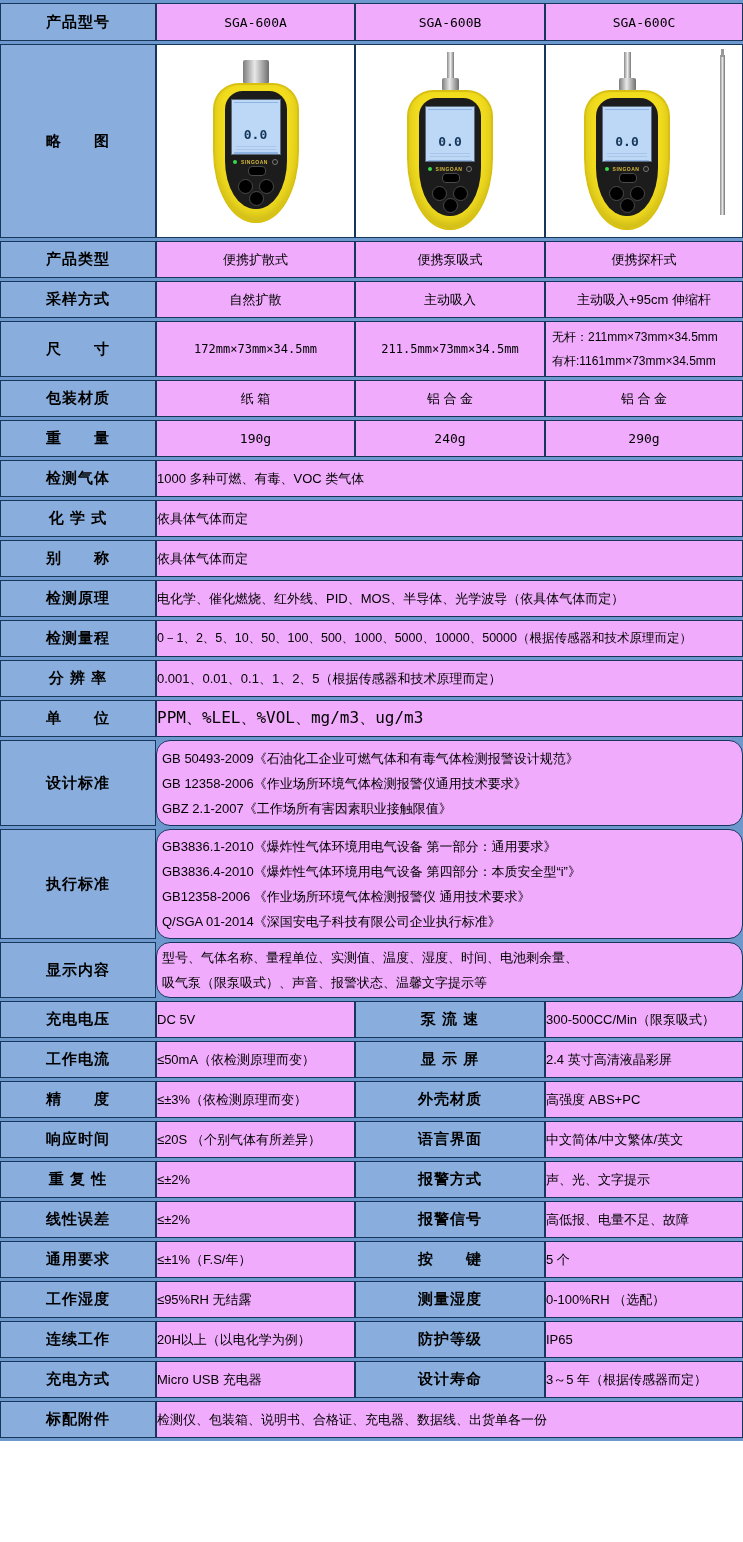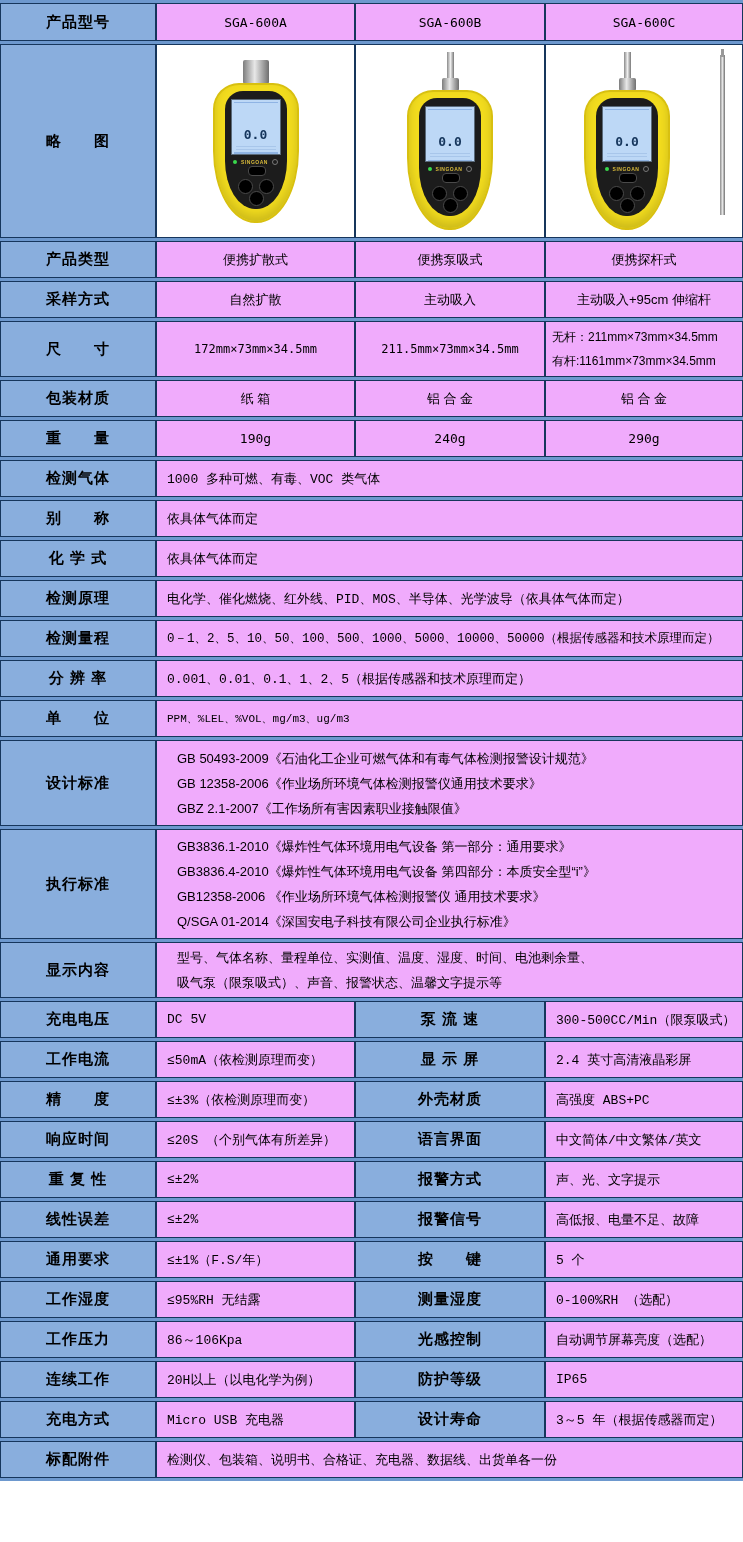--- a/index.html
+++ b/index.html
@@ -1,31 +1,31 @@
 <!DOCTYPE html>
 <html lang="zh"><head>
 <meta charset="utf-8">
 <style>
   html,body{margin:0;padding:0;background:#fff;}
   body{width:743px;font-family:"Liberation Sans","DejaVu Sans",sans-serif;color:#000;}
   table.spec{width:743px;border-collapse:separate;border-spacing:0 3px;background:#6D98CE;table-layout:fixed;}
   td{border:1px solid #16365C;overflow:hidden;}
   td.lbl{background:#89AEDD;font-weight:bold;font-size:15px;text-align:center;letter-spacing:1px;}
   td.val{background:#f0abfc;font-size:13px;text-align:center;}
-  td.val.left{text-align:left;padding-left:10px;font-family:Liberation Mono, monospace;}
+  td.val.left{text-align:left;padding-left:0;}
   td.img-cell{background:#ffffff;}
   .mono{font-family:"DejaVu Sans Mono","Liberation Mono",monospace;}
   tr.std td{height:33px;}
   tr.hdr td{height:34px;}
   tr.photos td{height:190px;}
   tr.size-row td{height:52px;}
   tr.h3l td{height:80px;}
   tr.h4l td{height:104px;}
   tr.h2l td{height:48px;}
-  .lines{padding:2px 20px;}
+  .lines{padding:2px 5px;border-radius:14px;}
   .lines div{line-height:25px;font-size:13px;text-align:left;white-space:nowrap;}
   .two-line div{line-height:24px;font-size:12px;text-align:left;white-space:nowrap;}
 
   
   .cell-shot{position:relative;height:188px;display:flex;align-items:center;justify-content:center;}
   .device{position:relative;display:flex;flex-direction:column;align-items:center;}
   .cap-a{width:26px;height:24px;background:linear-gradient(90deg,#7d7d7d,#e8e8e8 45%,#6f6f6f);border-radius:2px;}
   .tube{width:7px;height:26px;background:linear-gradient(90deg,#8a8a8a,#eee 50%,#777);}
   .collar{width:17px;height:13px;background:linear-gradient(90deg,#7d7d7d,#e8e8e8 45%,#6f6f6f);border-radius:2px;}
   .body{width:82px;height:136px;background:#F2DC1E;border:2px solid #d8c010;border-radius:26px 26px 42px 42px/26px 26px 72px 72px;margin-top:-1px;display:flex;justify-content:center;box-shadow:inset 0 -6px 10px rgba(0,0,0,.15);}
@@ -195,42 +195,42 @@
     <td class="val mono">190g</td>
     <td class="val mono">240g</td>
     <td class="val mono">290g</td>
   </tr>
 
   <tr class="std">
     <td class="lbl">检测气体</td>
     <td class="val left" colspan="3">1000 多种可燃、有毒、VOC 类气体</td>
   </tr>
   <tr class="std">
+    <td class="lbl">化 学 式</td>
+    <td class="val left" colspan="3">依具体气体而定</td>
+  </tr>
+  <tr class="std">
     <td class="lbl">别　　称</td>
     <td class="val left" colspan="3">依具体气体而定</td>
   </tr>
   <tr class="std">
-    <td class="lbl">化 学 式</td>
-    <td class="val left" colspan="3">依具体气体而定</td>
-  </tr>
-  <tr class="std">
     <td class="lbl">检测原理</td>
     <td class="val left" colspan="3">电化学、催化燃烧、红外线、PID、MOS、半导体、光学波导（依具体气体而定）</td>
   </tr>
   <tr class="std">
     <td class="lbl">检测量程</td>
     <td class="val left" colspan="3" style="font-size:12.5px">0－1、2、5、10、50、100、500、1000、5000、10000、50000（根据传感器和技术原理而定）</td>
   </tr>
   <tr class="std">
     <td class="lbl">分 辨 率</td>
     <td class="val left" colspan="3">0.001、0.01、0.1、1、2、5（根据传感器和技术原理而定）</td>
   </tr>
   <tr class="std">
     <td class="lbl">单　　位</td>
-    <td class="val left mono" colspan="3" style="font-size:11px">PPM、%LEL、%VOL、mg/m3、ug/m3</td>
+    <td class="val left mono" colspan="3" style="font-size:16px">PPM、%LEL、%VOL、mg/m3、ug/m3</td>
   </tr>
 
   <tr class="h3l">
     <td class="lbl">设计标准</td>
     <td class="val lines" colspan="3">
       <div>GB 50493-2009《石油化工企业可燃气体和有毒气体检测报警设计规范》</div>
       <div>GB 12358-2006《作业场所环境气体检测报警仪通用技术要求》</div>
       <div>GBZ 2.1-2007《工作场所有害因素职业接触限值》</div>
     </td>
   </tr>
@@ -295,26 +295,20 @@
     <td class="lbl">按　　键</td>
     <td class="val left">5 个</td>
   </tr>
   <tr class="std">
     <td class="lbl">工作湿度</td>
     <td class="val left">≤95%RH 无结露</td>
     <td class="lbl">测量湿度</td>
     <td class="val left">0-100%RH （选配）</td>
   </tr>
   <tr class="std">
-    <td class="lbl">工作压力</td>
-    <td class="val left">86～106Kpa</td>
-    <td class="lbl">光感控制</td>
-    <td class="val left">自动调节屏幕亮度（选配）</td>
-  </tr>
-  <tr class="std">
     <td class="lbl">连续工作</td>
     <td class="val left">20H以上（以电化学为例）</td>
     <td class="lbl">防护等级</td>
     <td class="val left">IP65</td>
   </tr>
   <tr class="std">
     <td class="lbl">充电方式</td>
     <td class="val left">Micro USB 充电器</td>
     <td class="lbl">设计寿命</td>
     <td class="val left">3～5 年（根据传感器而定）</td>

